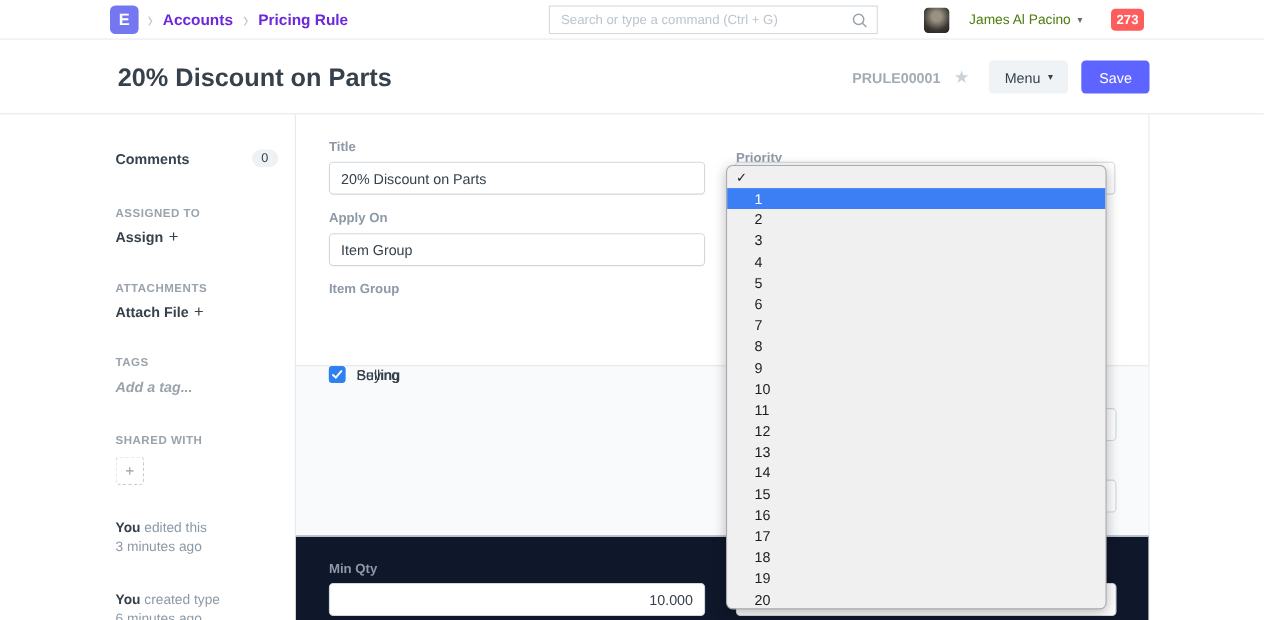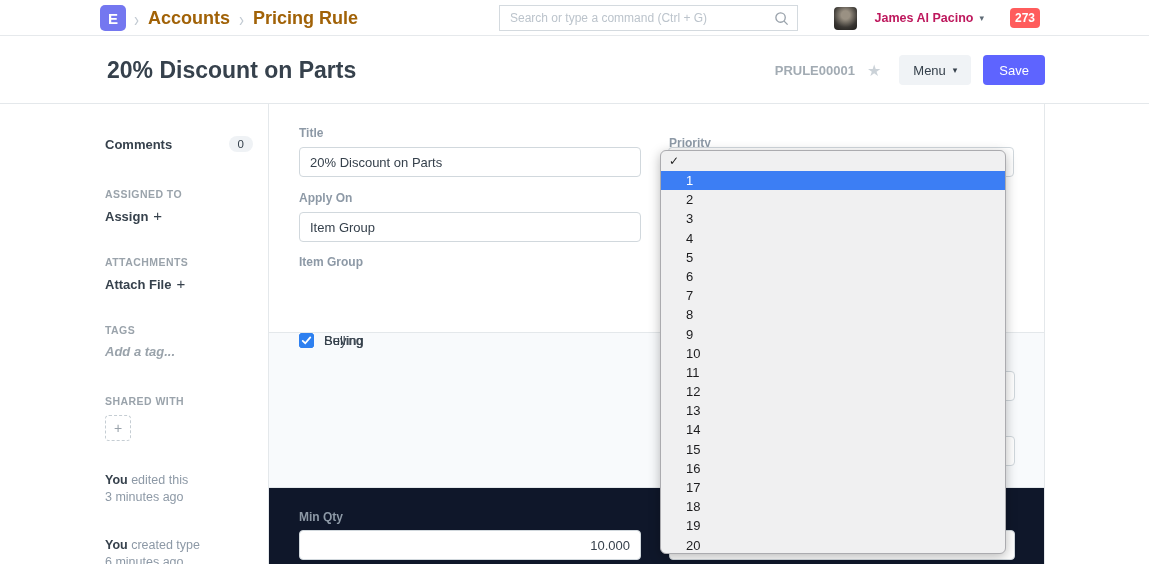--- a/index.html
+++ b/index.html
@@ -5,28 +5,28 @@
   * { margin:0; padding:0; box-sizing:border-box; }
   html,body { background:#fff; }
   body { font-family:"Liberation Sans","DejaVu Sans",sans-serif; color:#36414C; }
   .canvas { position:relative; width:1149px; height:564px; background:#fff; overflow:hidden; }
 
   
   .navbar { position:absolute; left:0; top:0; width:100%; height:36px; background:#fff; border-bottom:1px solid #E6E9EC; z-index:20; }
   .logo { position:absolute; left:100px; top:5px; width:26px; height:26px; background:#7477F0; border-radius:5px; color:#fff; font-weight:bold; font-size:15px; display:flex; align-items:center; justify-content:center; cursor:pointer; }
   .crumbs { position:absolute; left:134px; top:0; height:36px; display:flex; align-items:center; gap:9px; }
   .crumb-sep { color:#C3CBD3; font-size:15px; font-weight:400; line-height:1; transform:scaleY(1.35); }
-  .crumb { font-size:18px; font-weight:bold; color:#a16207; cursor:pointer; }
+  .crumb { font-size:14px; font-weight:bold; color:#6d28d9; cursor:pointer; }
   .search-wrap { position:absolute; left:499px; top:5px; width:299px; height:26px; }
   .search-input { width:100%; height:100%; border:1px solid #D4DADF; border-radius:0; padding:0 30px 0 10px; font-size:12px; color:#36414C; font-family:inherit; background:#fff; outline:none; }
   .search-input::placeholder { color:#BCC4CC; }
   .search-icon { position:absolute; right:9px; top:6px; }
   .nav-user { position:absolute; right:109px; top:0; height:36px; display:flex; align-items:center; }
   .avatar { width:23px; height:23px; border-radius:4px; background:radial-gradient(circle at 50% 35%, #9a9183 0 22%, #3a3733 65%, #1f1d1b 100%); cursor:pointer; }
-  .user-name { margin-left:18px; font-size:12.5px; font-weight:bold; color:#be185d; cursor:pointer; }
+  .user-name { margin-left:18px; font-size:12.5px; font-weight:normal; color:#4d7c0f; cursor:pointer; }
   .user-caret { margin-left:6px; font-size:9px; color:#5F6B76; }
   .notif-badge { margin-left:26px; min-width:26px; height:20px; padding:0 5px; background:#FF5C5C; border-radius:4px; color:#fff; font-size:12px; font-weight:bold; display:flex; align-items:center; justify-content:center; cursor:pointer; }
 
   
   .page-head { position:absolute; left:0; top:36px; width:100%; height:68px; background:#fff; border-bottom:1px solid #E4E8EB; z-index:15; }
   .page-title { position:absolute; left:107px; top:0; height:68px; display:flex; align-items:center; font-size:23px; font-weight:600; color:#36414C; }
   .head-actions { position:absolute; right:104px; top:0; height:68px; display:flex; align-items:center; gap:12px; }
   .doc-id { font-size:13px; font-weight:bold; color:#A2ABB3; }
   .star-icon { font-size:16px; color:#CBD2D8; cursor:pointer; margin-right:6px; }
   .btn { height:30px; border:none; border-radius:4px; font-family:inherit; font-size:13px; cursor:pointer; display:flex; align-items:center; }

